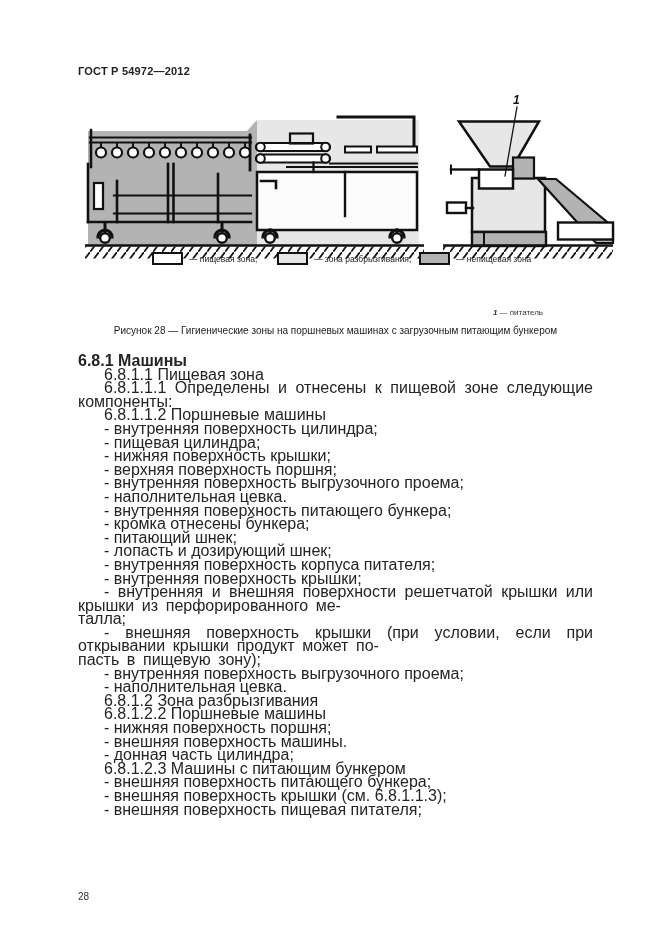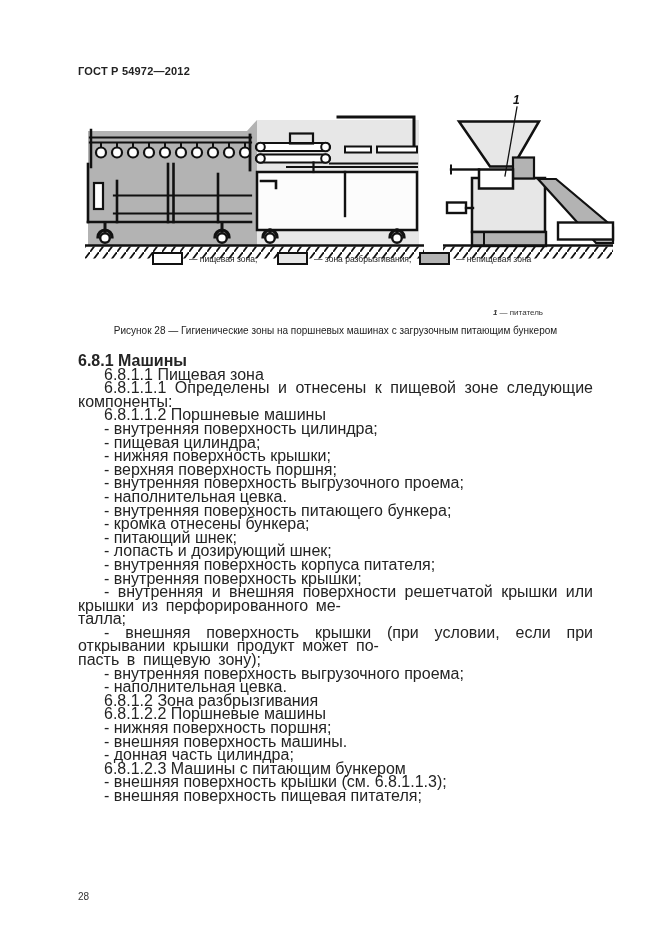--- a/index.html
+++ b/index.html
@@ -196,19 +196,20 @@
         <div class="para wrap">- внешняя поверхность крышки (при условии, если при открывании крышки продукт может по-
 пасть в пищевую зону);</div>
         <div class="para">- внутренняя поверхность выгрузочного проема;</div>
         <div class="para">- наполнительная цевка.</div>
         <div class="para">6.8.1.2 Зона разбрызгивания</div>
         <div class="para">6.8.1.2.2 Поршневые машины</div>
         <div class="para">- нижняя поверхность поршня;</div>
         <div class="para">- внешняя поверхность машины.</div>
         <div class="para">- донная часть цилиндра;</div>
         <div class="para">6.8.1.2.3 Машины с питающим бункером</div>
+        <div class="para">- внешняя поверхность питающего бункера;</div>
         <div class="para">- внешняя поверхность крышки (см. 6.8.1.1.3);</div>
         <div class="para">- внешняя поверхность пищевая питателя;</div>
       </div>
   </div>
 
   <div class="pagenum">28</div>
 </div>
 
 </body></html>

